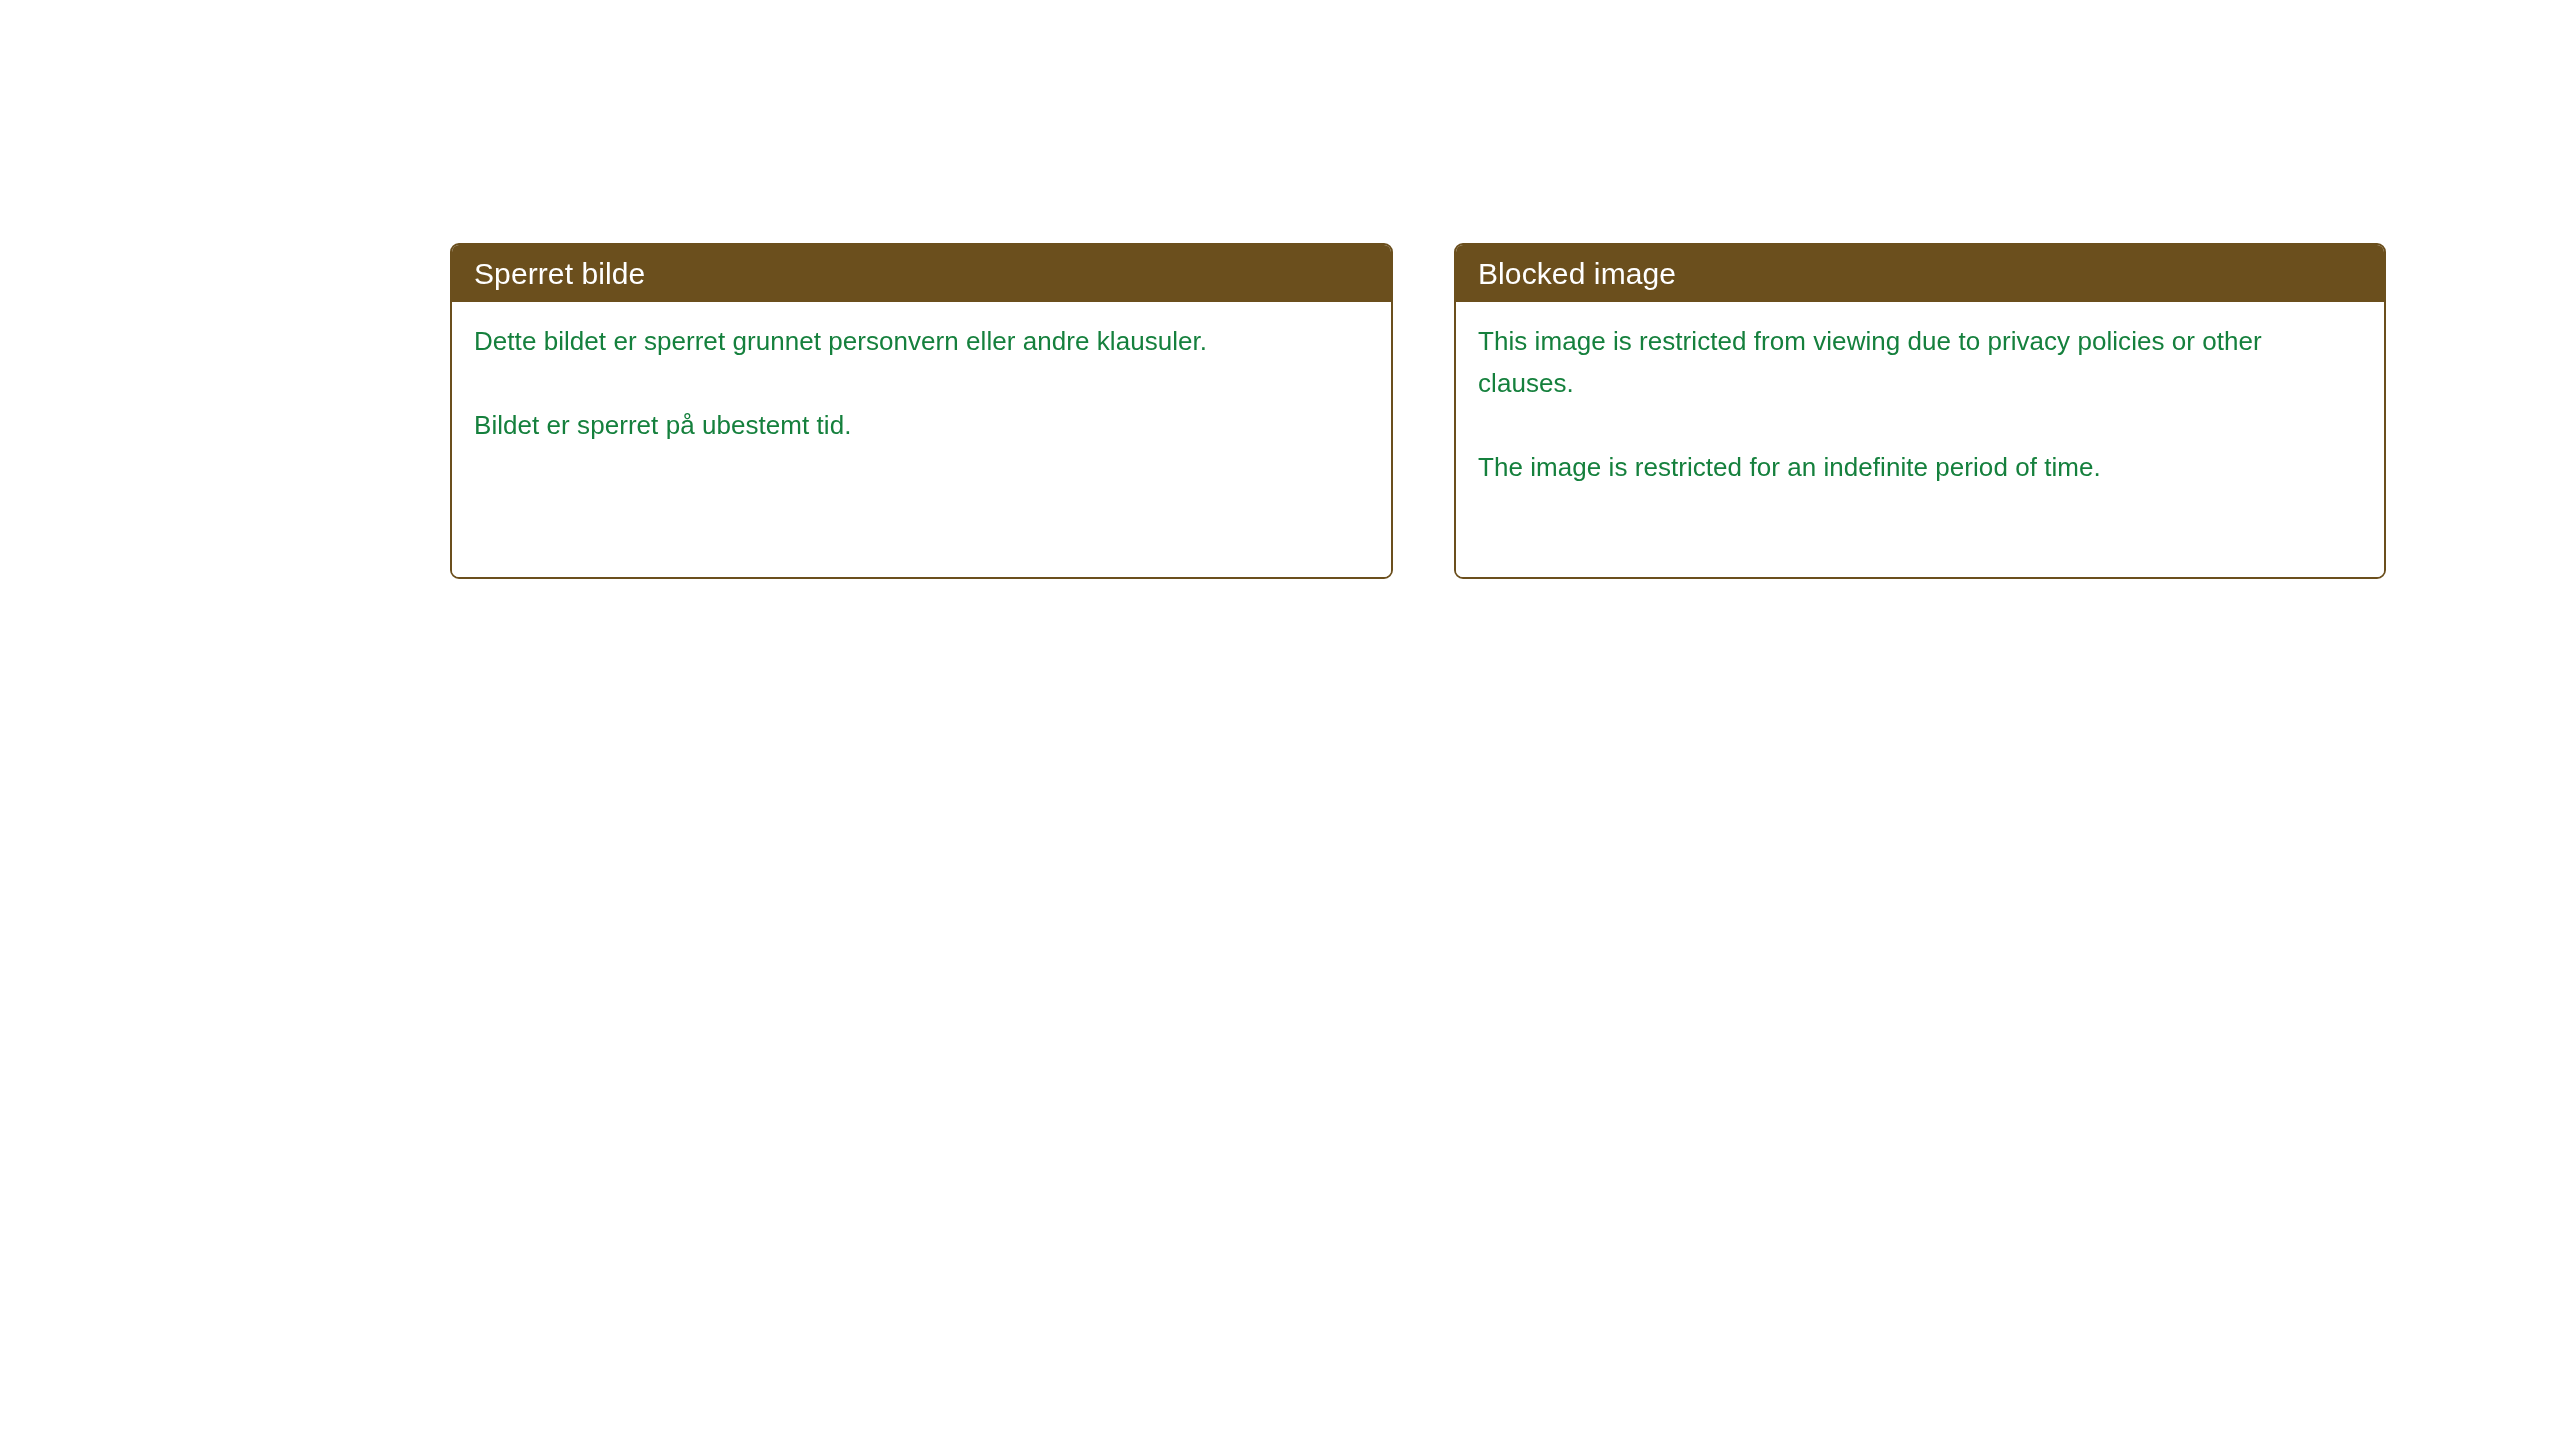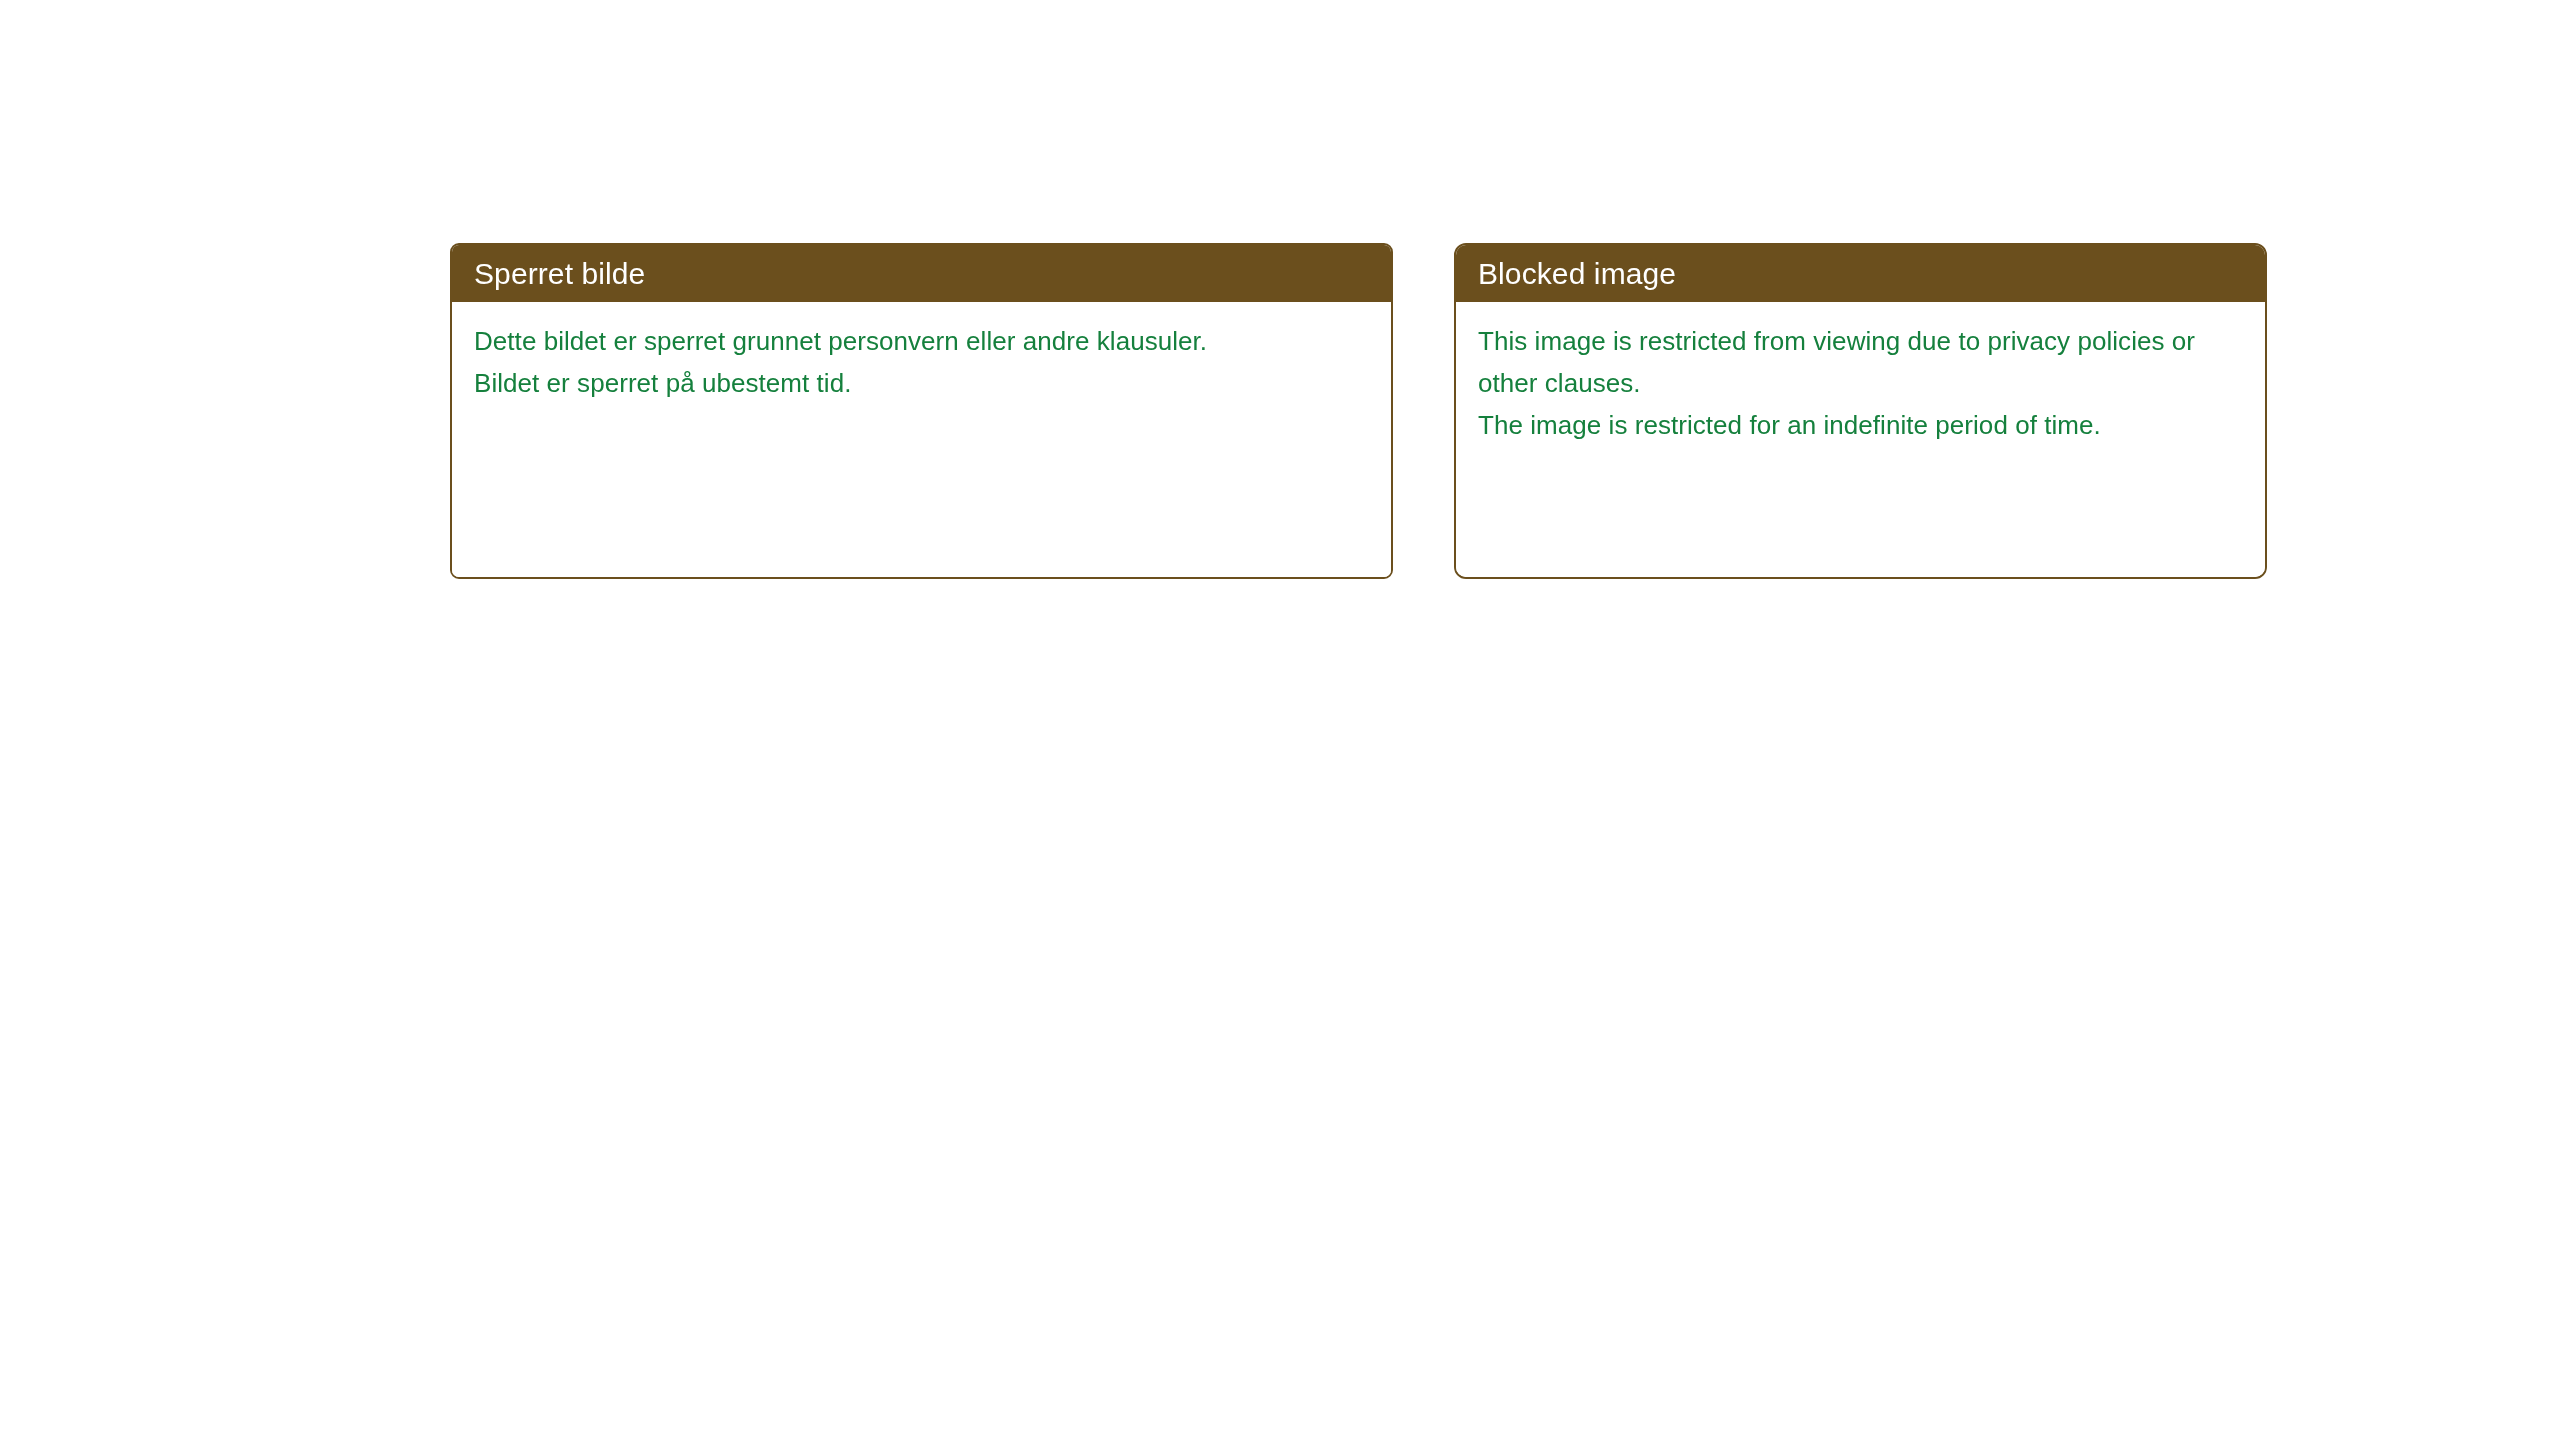--- a/index.html
+++ b/index.html
@@ -35,22 +35,21 @@
     overflow: hidden;
     height: 336px;
     display: flex;
     flex-direction: column;
   }
 
   .notice-card.card-no {
     width: 943px;
   }
   .notice-card.card-en {
-    width: 813px;
-    border-radius: 12px;
+    width: 932px;
   }
 
   .card-header {
     flex: 0 0 auto;
     height: 57px;
     background: #6b4f1d;
     display: flex;
     align-items: center;
     padding: 0 0 0 22px;
   }
@@ -73,20 +72,21 @@
   .card-paragraph {
     color: #15803d;
     font-size: 26px;
     line-height: 42px;
     font-weight: 400;
     margin: 0;
     letter-spacing: 0.05px;
   }
 
   .card-paragraph + .card-paragraph {
+    margin-top: 42px;
   }
 </style>
 </head>
 <body>
 
 <div id="notice-area">
 
   <section class="notice-card card-no">
     <header class="card-header">
       <h1 class="card-title">Sperret bilde</h1>

